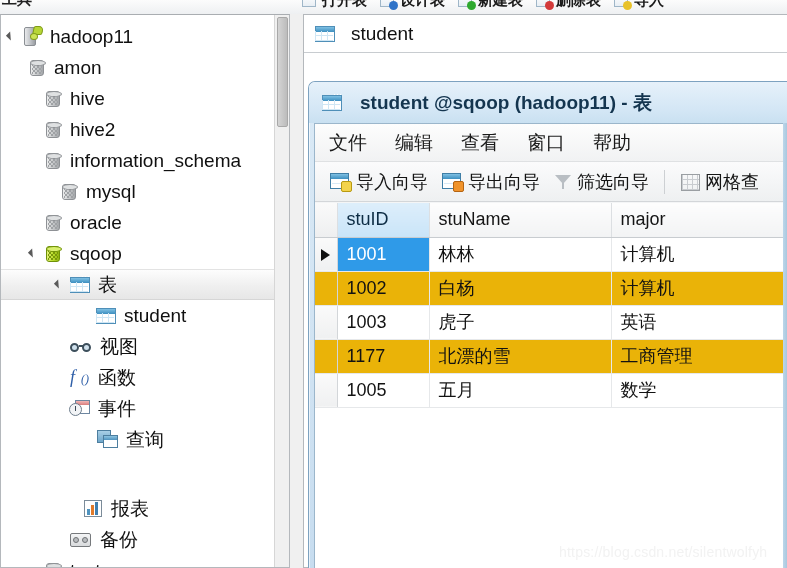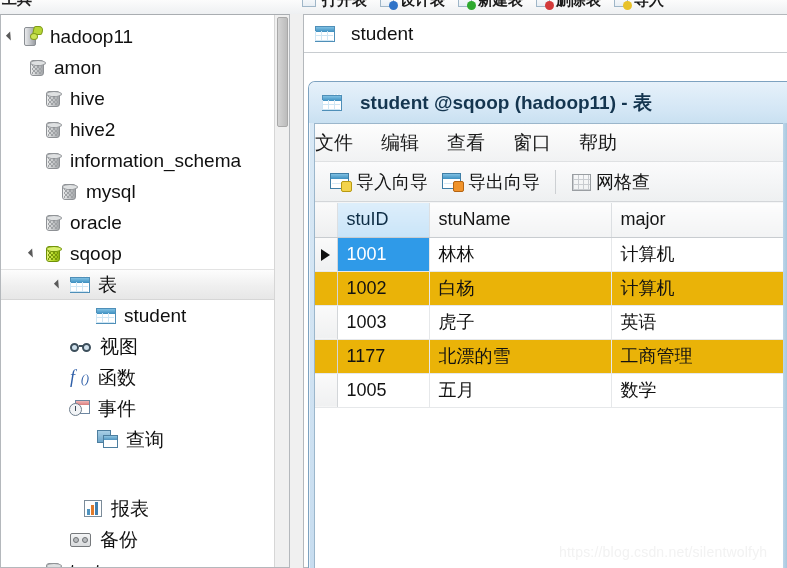--- a/index.html
+++ b/index.html
@@ -257,20 +257,21 @@
     background: linear-gradient(#e6f1fa,#d3e6f5 70%,#c9e0f1);
   }
   .child-body {
     position: absolute; left: 5px; top: 41px; right: 0; bottom: 5px;
     background: #f4f5f6; border: 1px solid #9bb6cb; border-right: none;
   }
   .menubar {
     height: 38px; display: flex; align-items: center; gap: 0;
     background: linear-gradient(#fdfdfd,#f1f2f3);
     border-bottom: 1px solid #dfe1e3;
+    padding-left: 14px;
   }
   .menu-item {
     font-size: 19px; color: #1a1a1a; padding: 2px 14px 2px 0; margin-right: 14px;
     white-space: nowrap;
   }
   .win-toolbar {
     height: 40px; display: flex; align-items: center; gap: 0;
     background: linear-gradient(#fbfbfc,#eef0f1);
     border-bottom: 1px solid #d3d6d9;
     padding-left: 8px; overflow: hidden;
@@ -611,20 +612,24 @@
               <span class="arrow arrow-in"></span>
             </span>
             <span>导入向导</span>
           </div>
           <div class="wt-btn">
             <span class="ico-wizard">
               <span class="w"></span>
               <span class="arrow arrow-out"></span>
             </span>
             <span>导出向导</span>
+          </div>
+          <div class="wt-btn">
+            <span class="ico-funnel"></span>
+            <span>筛选向导</span>
           </div>
           <span class="wt-sep"></span>
           <div class="wt-btn">
             <span class="ico-grid"></span>
             <span>网格查</span>
           </div>
         </div>
 
       <div class="grid-wrap">
         <table class="grid-table">

